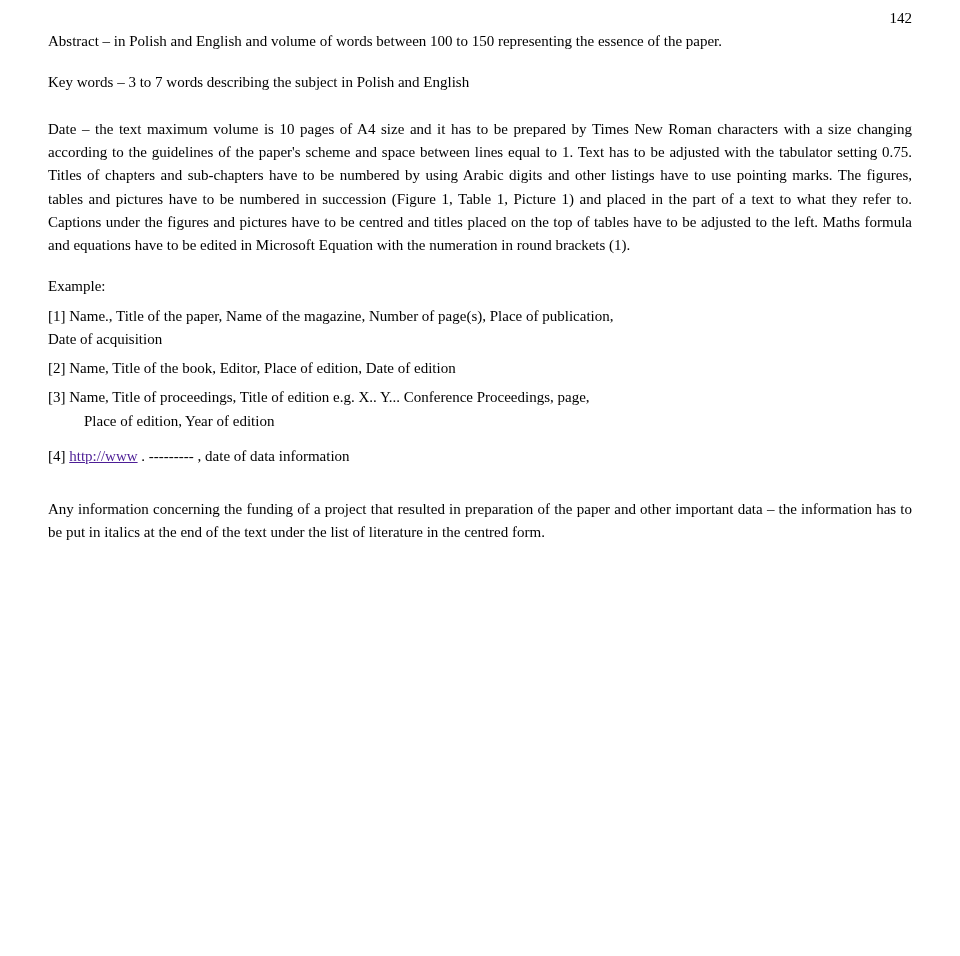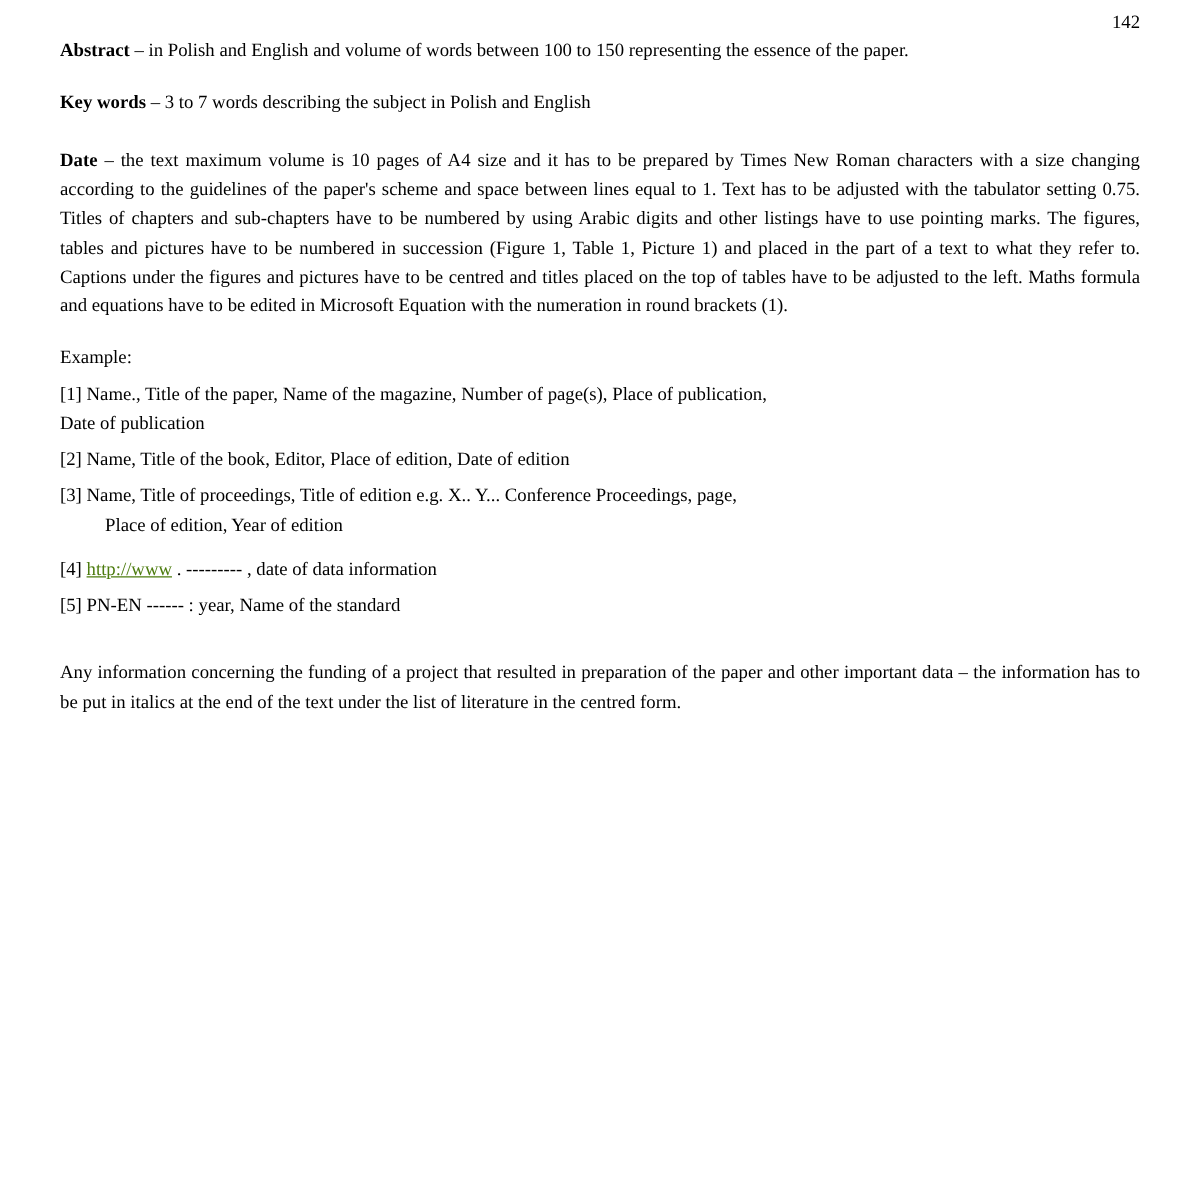--- a/index.html
+++ b/index.html
@@ -31,42 +31,42 @@
       margin-top: 10px;
     }
 
     .paragraph {
       margin-bottom: 18px;
       line-height: 1.55;
       text-align: justify;
     }
 
     .paragraph .bold {
-      font-weight: bold;
+      font-weight: normal;
     }
 
     .list-section {
       margin-bottom: 18px;
       line-height: 1.55;
       text-align: justify;
     }
 
     .list-item {
       margin-bottom: 6px;
       line-height: 1.55;
     }
 
     .list-item-indented {
       margin-left: 36px;
       line-height: 1.55;
       margin-bottom: 6px;
     }
 
     a {
-      color: #4d7c0f;
+      color: #4c1d95;
     }
 
     .funding-para {
       margin-top: 30px;
       line-height: 1.55;
       text-align: justify;
     }
   </style>
 </head>
 <body>
@@ -93,21 +93,21 @@
   <div class="list-section">
 
     <div class="list-item">
       <span>Example:</span>
     </div>
 
     <div class="list-item">
       <span>[1]</span>
       <span> Name., Title of the paper, Name of the magazine, Number of page(s), Place of publication,</span>
       <br>
-      <span>Date of publication</span>
+      <span>Date of acquisition</span>
     </div>
 
     <div class="list-item">
       <span>[2]</span>
       <span> Name, Title of the book, Editor, Place of edition, Date of edition</span>
     </div>
 
     <div class="list-item">
       <span>[3]</span>
       <span> Name, Title of proceedings, Title of edition e.g. X.. Y... Conference Proceedings, page,</span>
@@ -115,24 +115,20 @@
       <span class="list-item-indented" style="display:inline-block;">Place of edition, Year of edition</span>
     </div>
 
     <div class="list-item">
       <span>[4]</span>
       <span> </span>
       <a href="#">http://www</a>
       <span>. --------- , date of data information</span>
     </div>
 
-    <div class="list-item">
-      <span>[5]</span>
-      <span> PN-EN ------ : year, Name of the standard</span>
-    </div>
   </div>
 
   <div class="funding-para">
     <span class="bold-italic">Any information concerning the funding of a project that resulted in preparation of the paper and other important data</span>
     <span> – the information has to be put in italics at the end of the text under the list of literature in the centred form.</span>
   </div>
 
 </div>
 
 </body></html>

